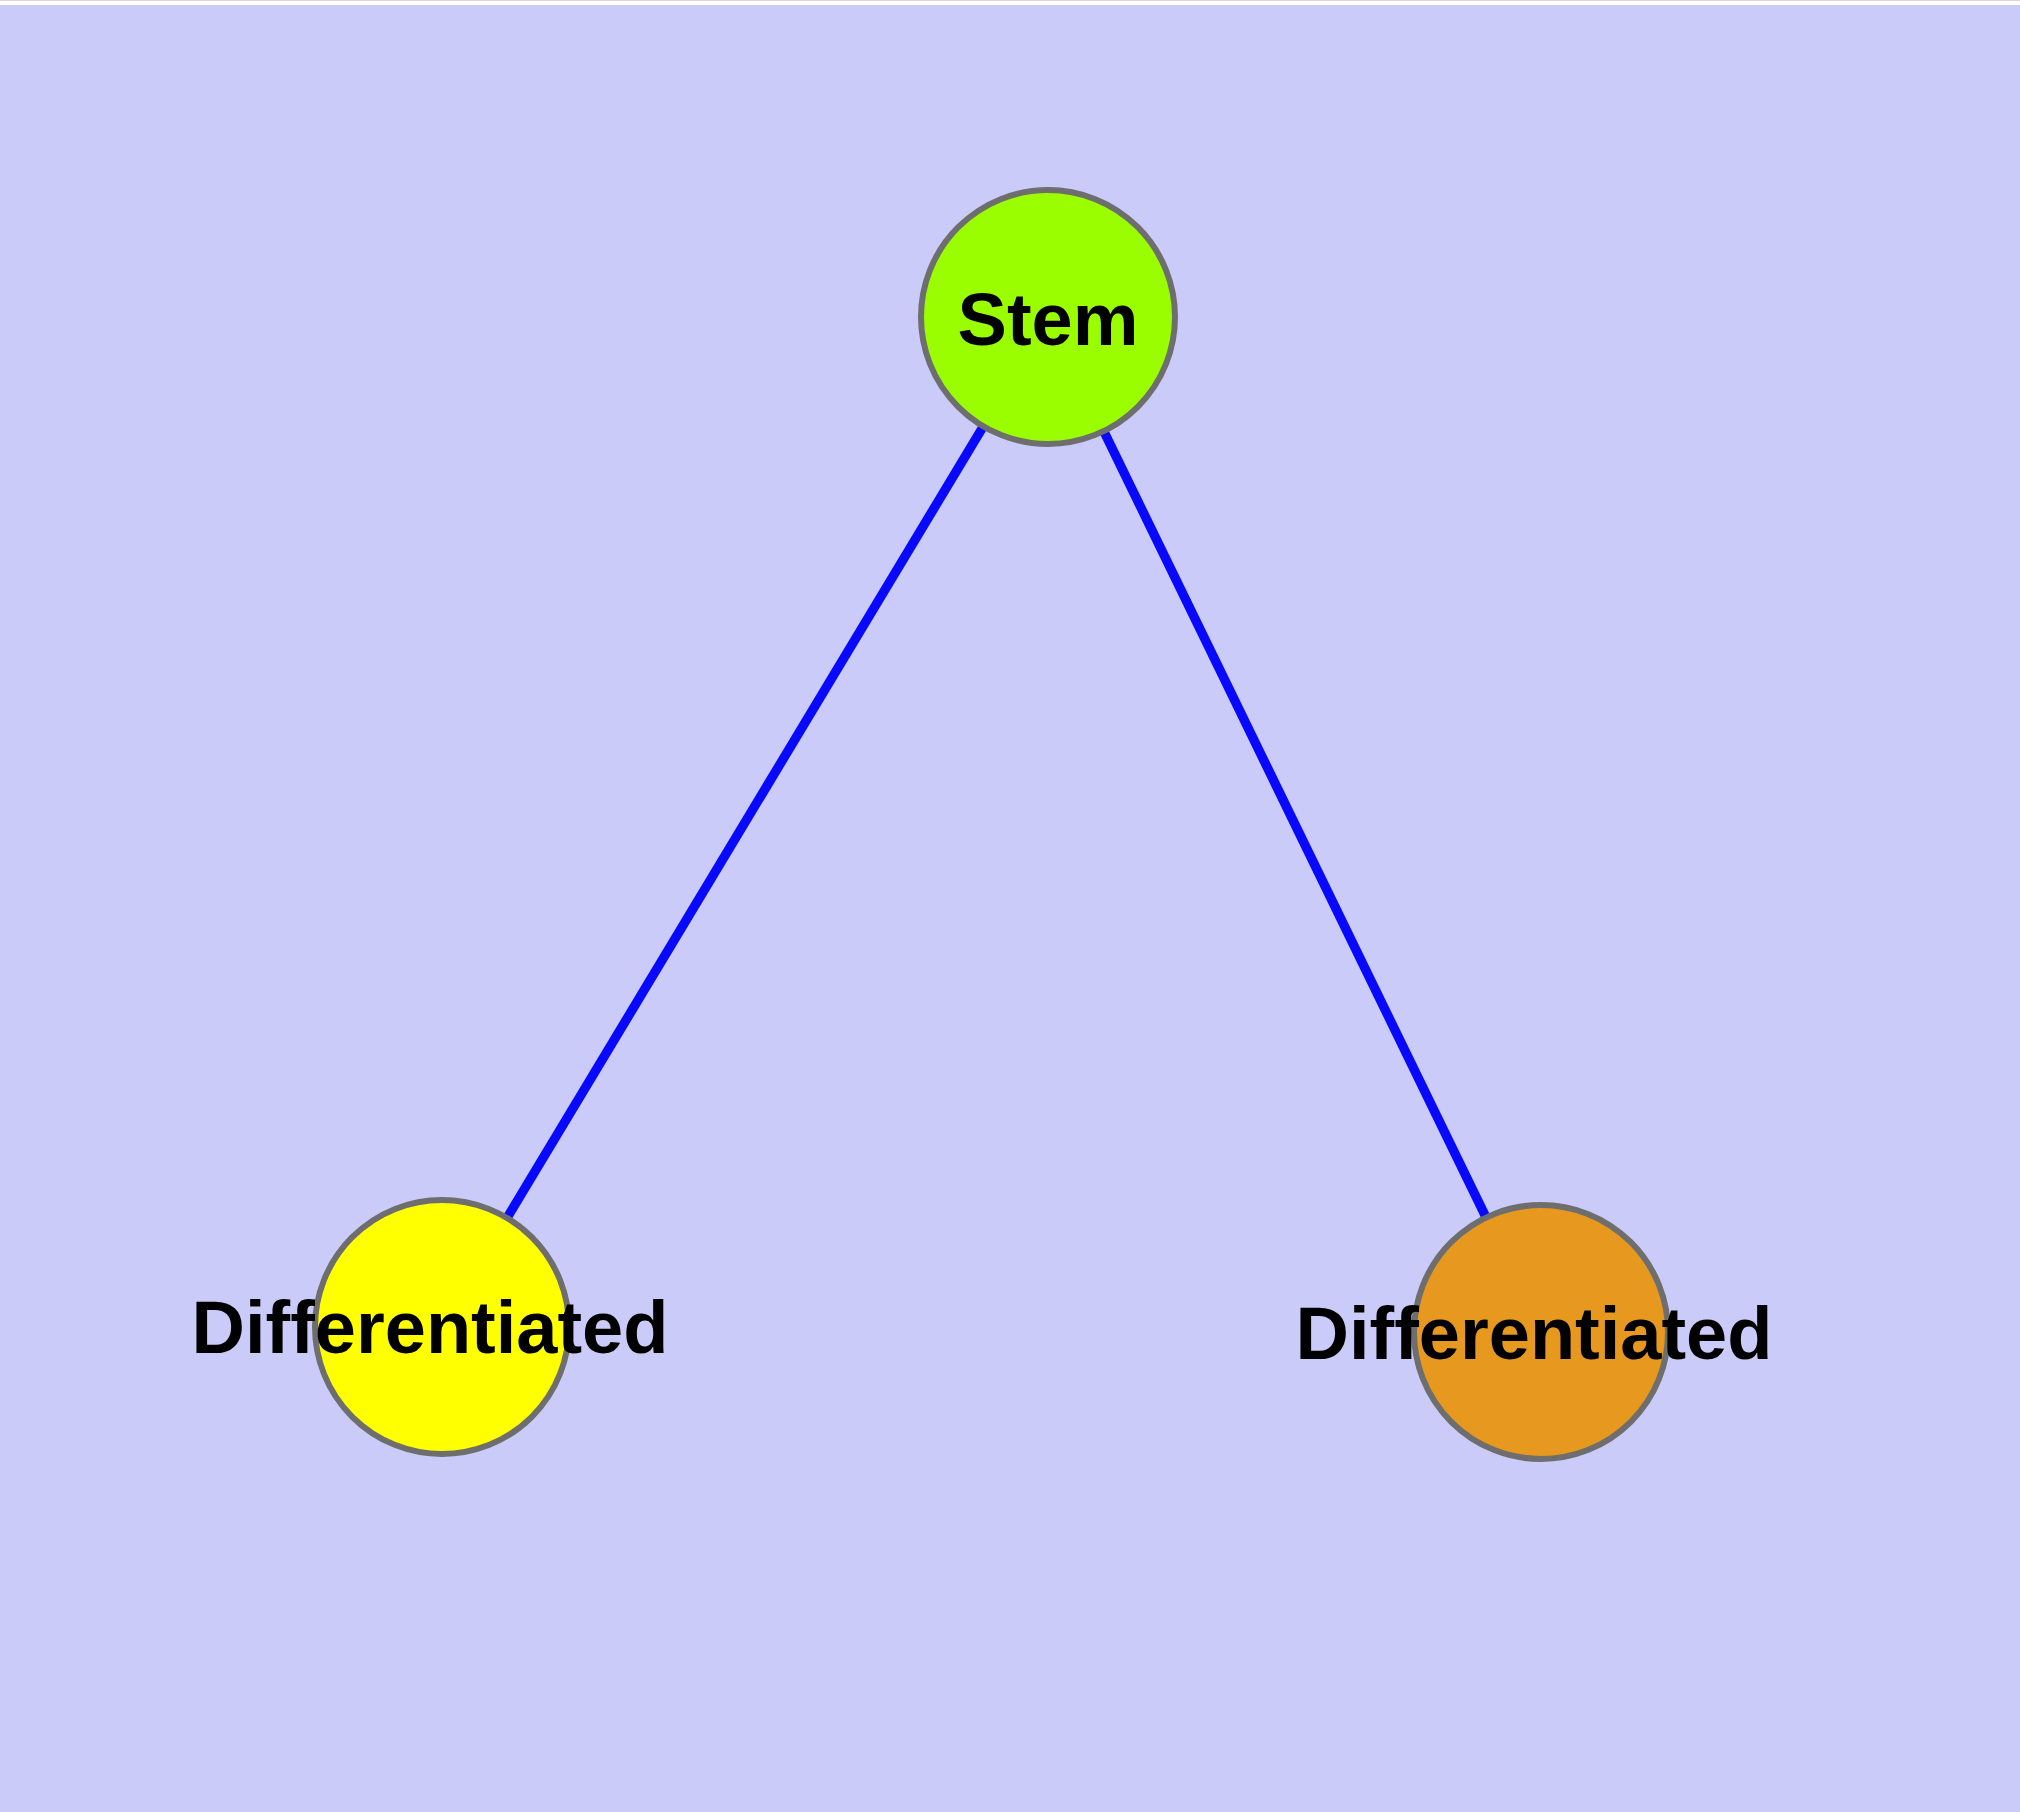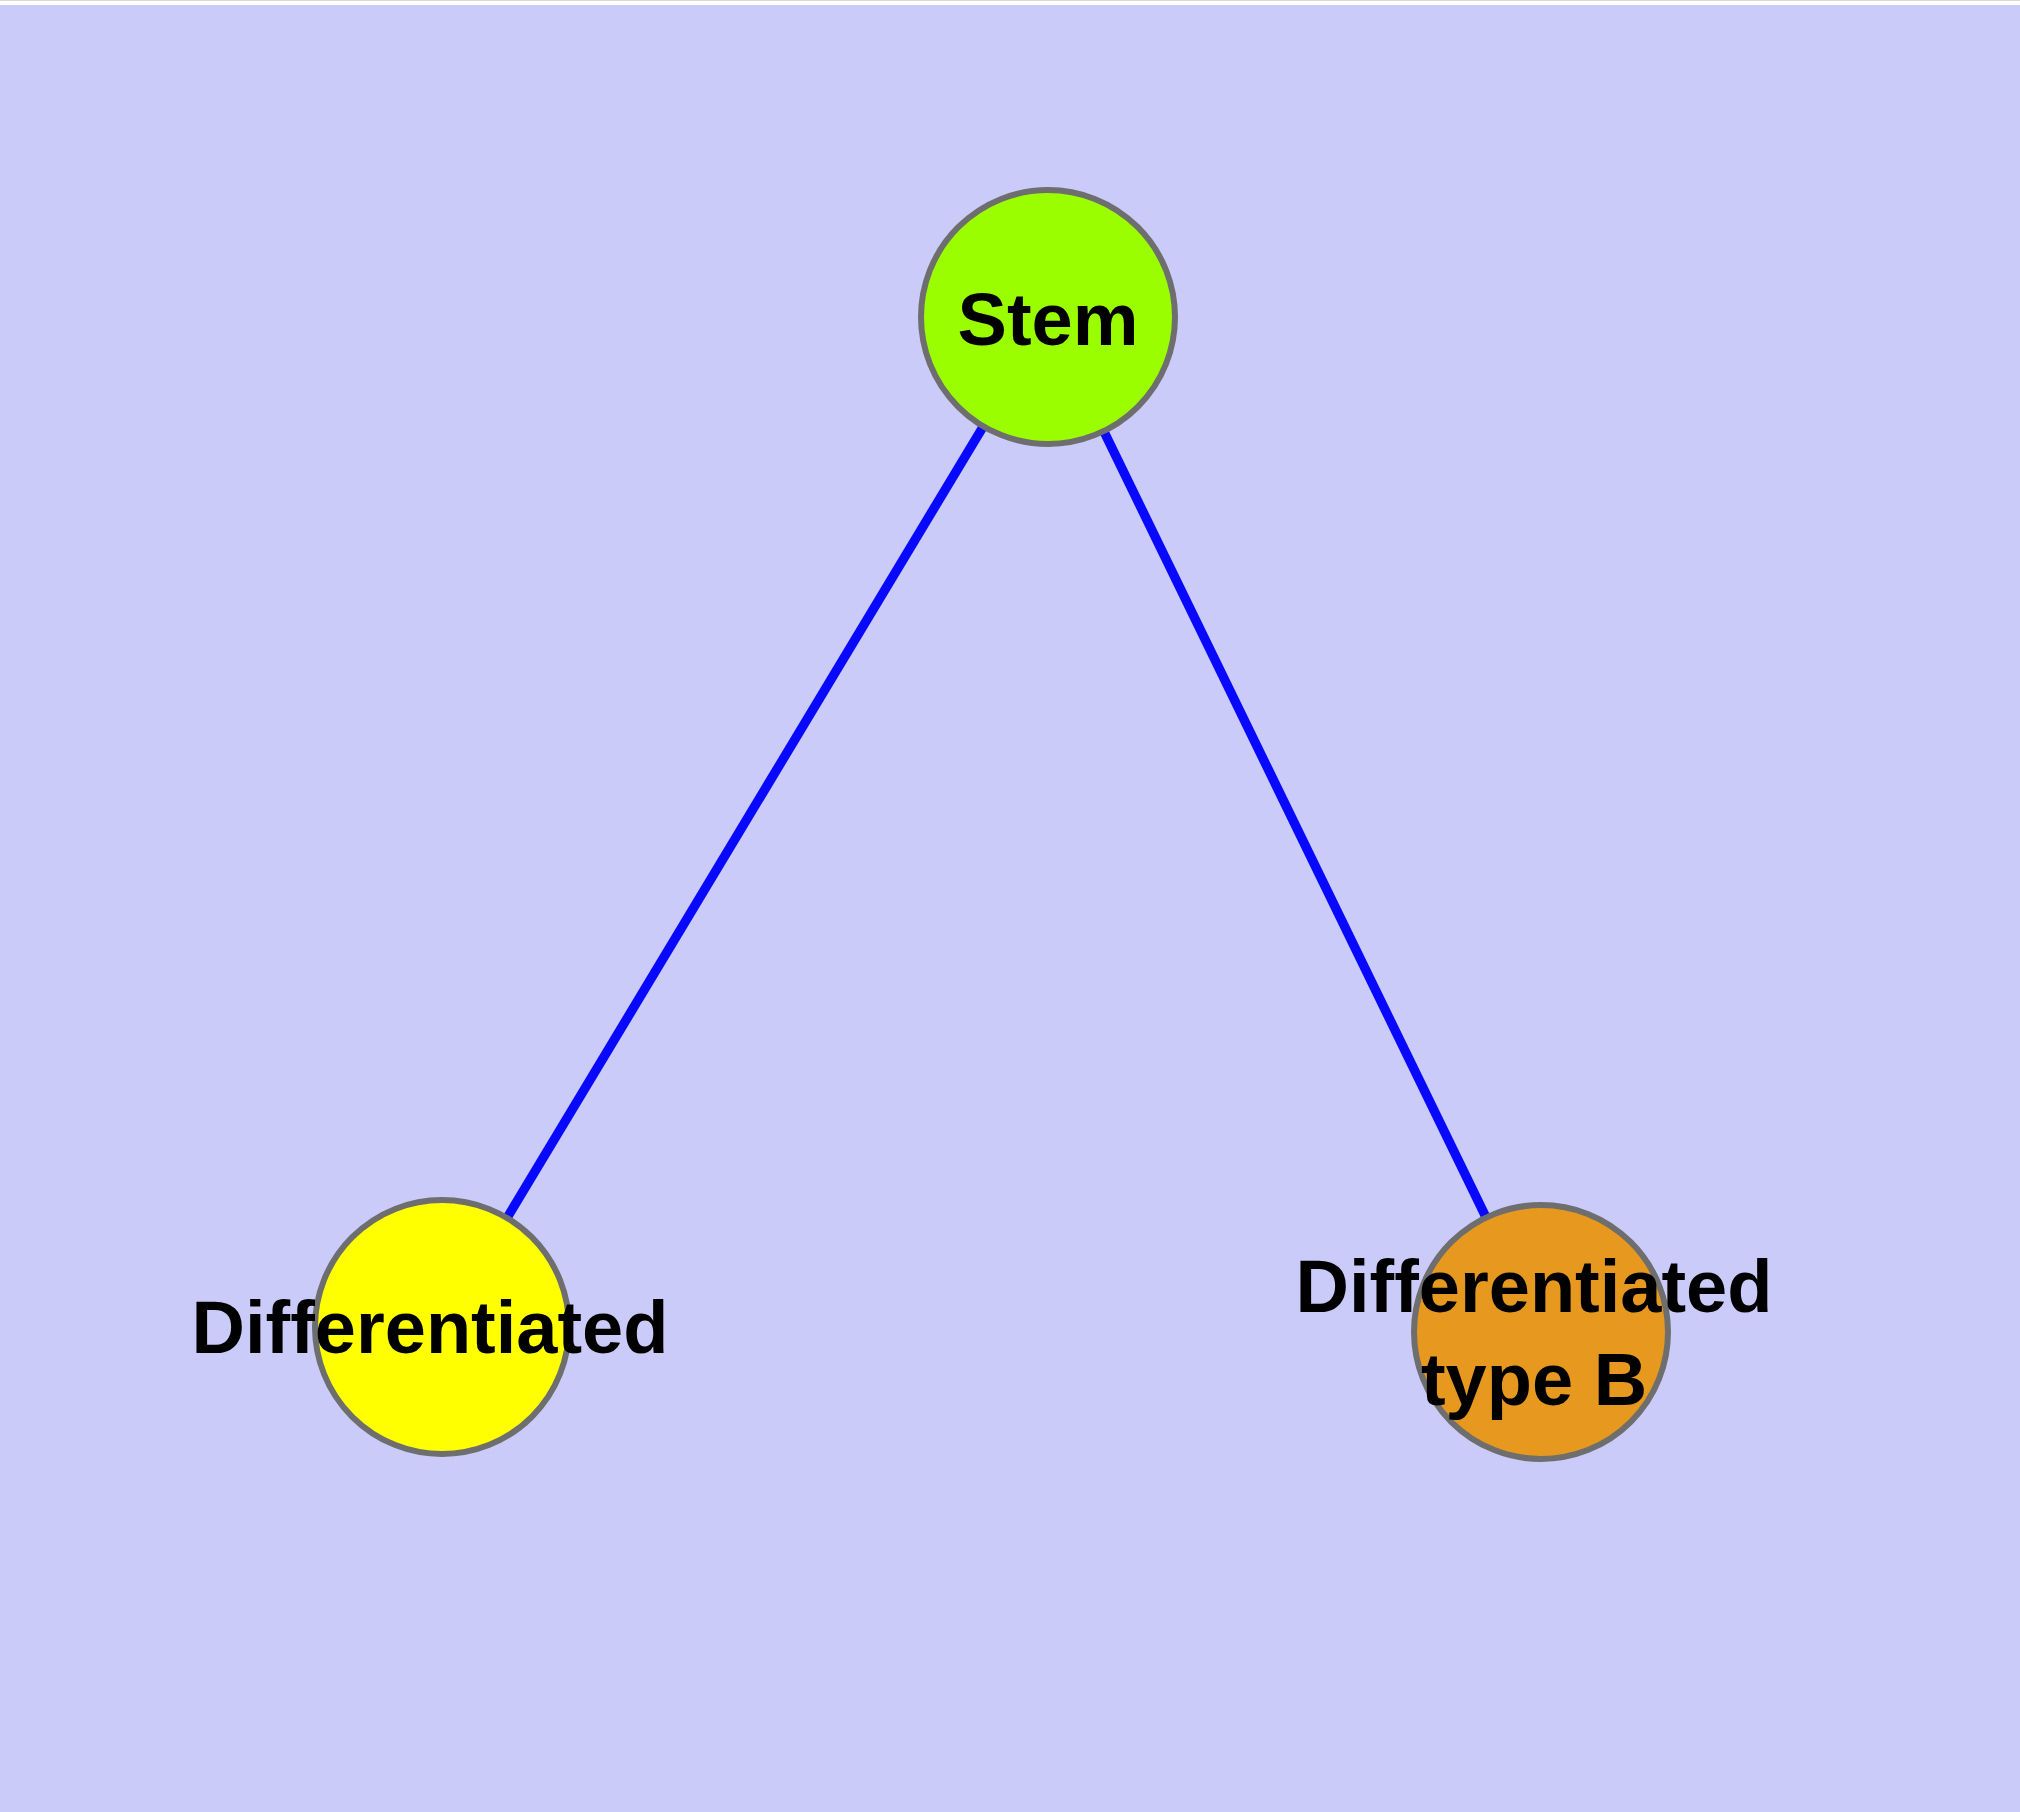--- a/index.html
+++ b/index.html
@@ -91,18 +91,17 @@
     <div class="node-label label-stem">
       <span class="line">Stem</span>
     </div>
 
     <div class="node-label label-a">
       <span class="line">Differentiated</span>
     </div>
 
     <div class="node-label label-b">
       <span class="line">Differentiated</span>
-      <span class="line">type B</span>
     </div>
 
   </div>
 </div>
 
 
 </body></html>

